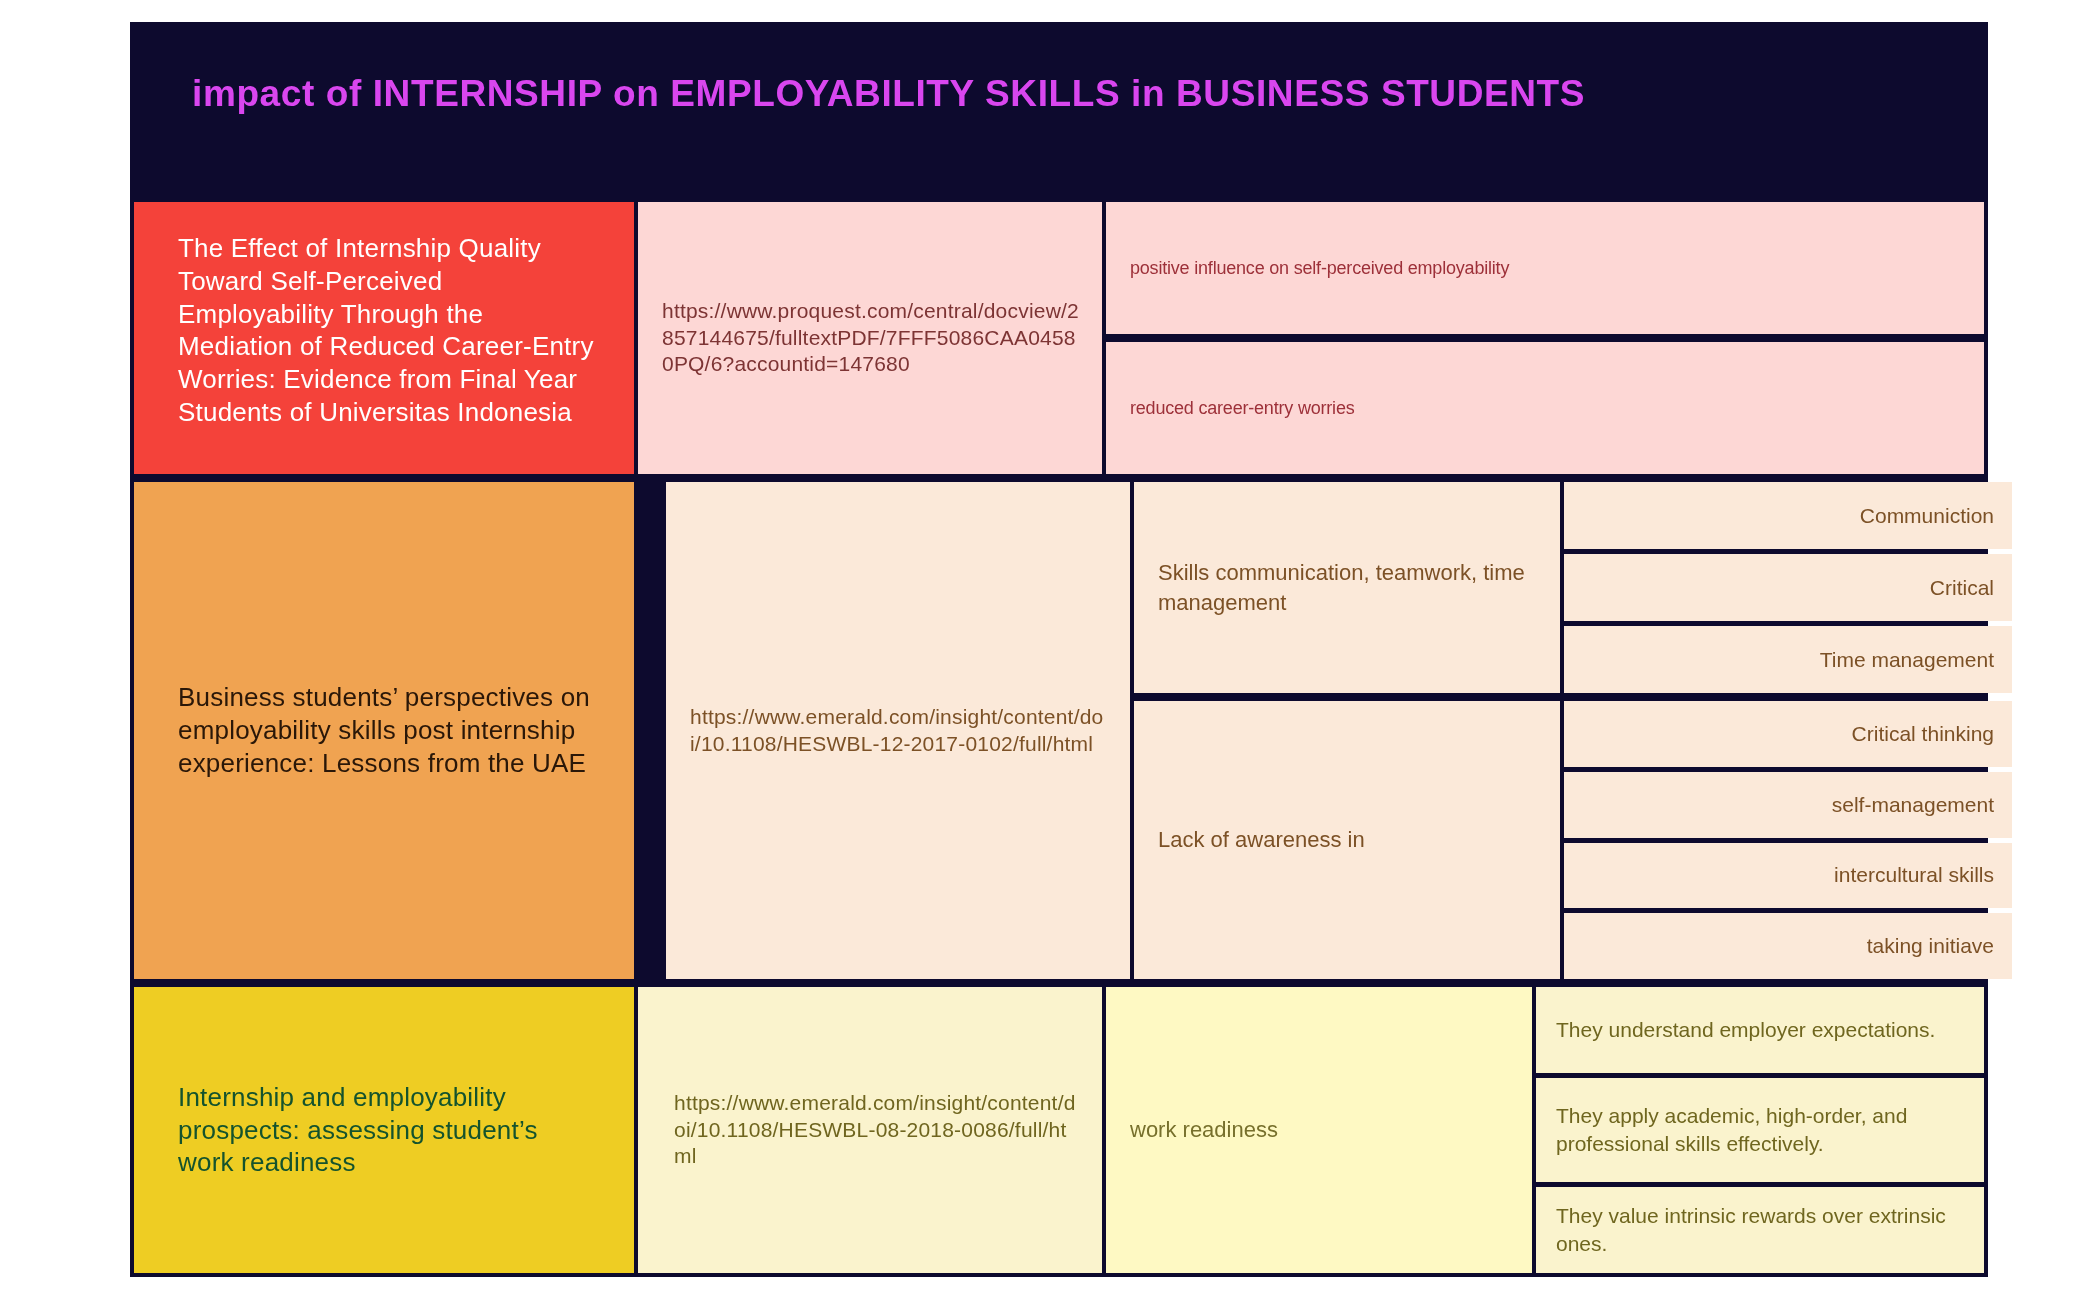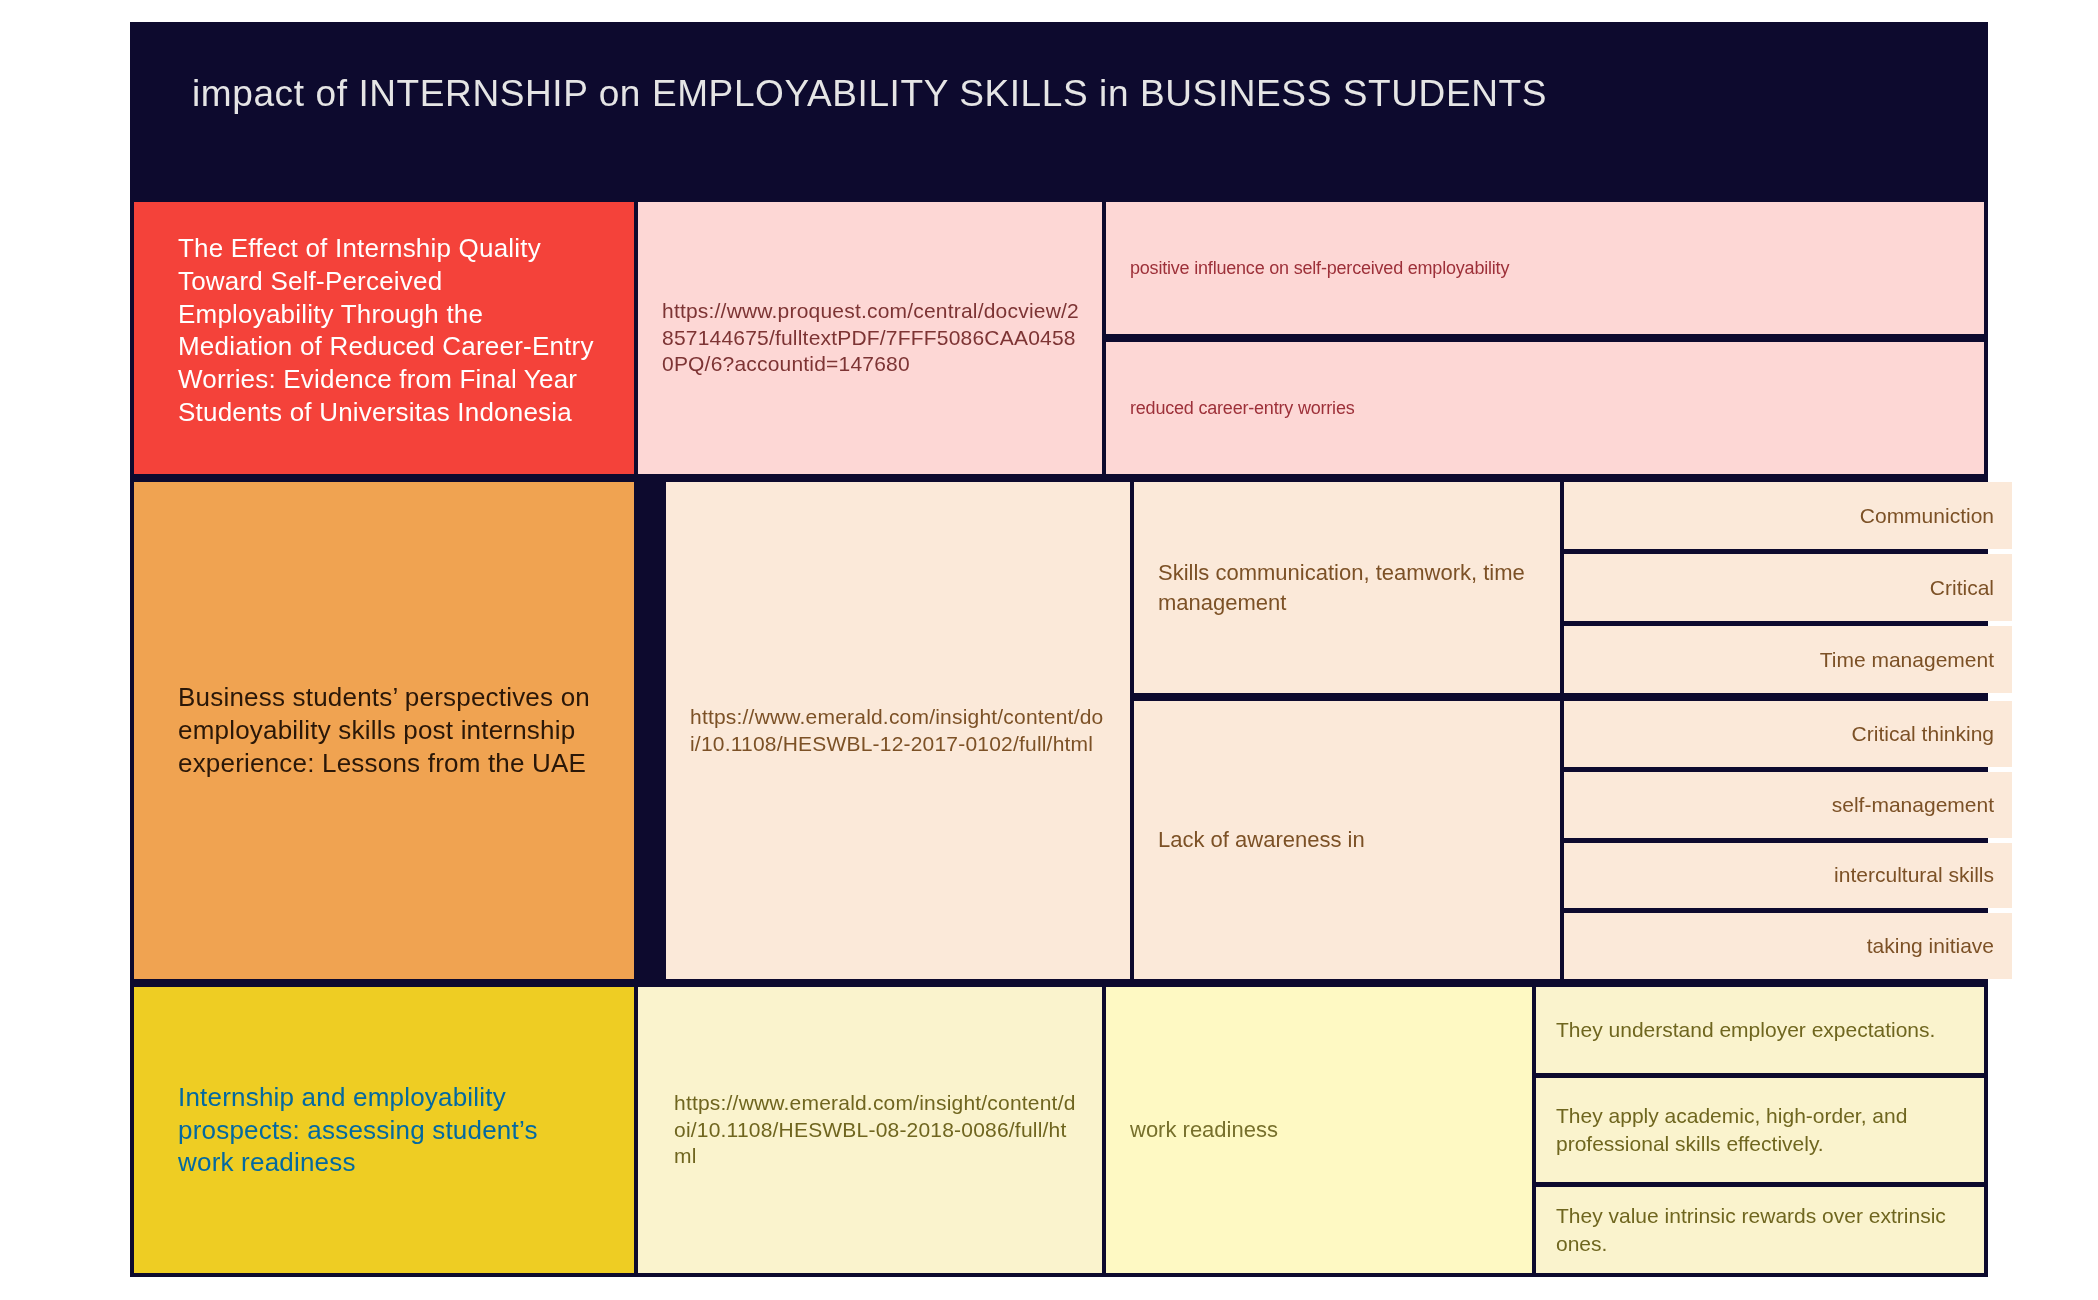--- a/index.html
+++ b/index.html
@@ -3,21 +3,21 @@
 <meta charset="utf-8">
 <style>
   * { margin:0; padding:0; box-sizing:border-box; }
   html,body { width:2098px; height:1300px; background:#ffffff; overflow:hidden;
               font-family:"Liberation Sans", sans-serif; }
 
   .table-wrap { position:absolute; left:130px; top:22px; width:1858px; height:1255px;
                 background:#0d0a2e; padding:4px; display:flex; flex-direction:column; }
 
   .hdr { height:168px; background:#0d0a2e; display:flex; align-items:center; padding-left:58px; }
-  .hdr h1 { color:#e5e5e5; font-size:37px; font-weight:400; letter-spacing:0.6px;
+  .hdr h1 { color:#d946ef; font-size:37px; font-weight:700; letter-spacing:0.6px;
             position:relative; top:-16px; }
 
   .rowgap { height:8px; flex:none; }
   .colgap { width:4px; flex:none; }
   .subgap { height:5px; flex:none; }
 
   .trow { display:flex; flex:none; }
   .row1 { height:272px; }
   .row2 { height:497px; }
   .row3 { height:286px; }
@@ -28,21 +28,21 @@
   .c-label { width:426px; flex:none; }
   .c-items { width:448px; flex:none; display:flex; flex-direction:column; }
 
   .cell { display:flex; }
 
   .study-cell { padding:30px 40px 0 44px; font-size:26px; line-height:1.26;
                 font-weight:500; letter-spacing:0.2px; }
   .study-cell.vcenter { align-items:center; padding-top:0; padding-bottom:0; }
   .red    { background:#f4423a; color:#ffffff; }
   .orange { background:#f0a351; color:#2a1708; }
-  .yellow { background:#eecd23; color:#0369a1; }
+  .yellow { background:#eecd23; color:#14532d; }
 
   .url-cell { align-items:center; padding:0 18px 0 24px; font-size:21px;
               line-height:1.26; word-break:break-all; letter-spacing:0.2px; }
   .pink   { background:#fdd7d5; color:#7d3434; }
   .peach  { background:#fbe9d9; color:#7c5126;margin-left:28px; }
   .lyellow{ background:#faf3cd; color:#6f651f;padding-left:36px; }
 
   .finding-cell { flex:1; align-items:center; padding:0 24px; font-size:18px;
                   background:#fdd7d5; color:#9d3039; letter-spacing:-0.2px; }
 

